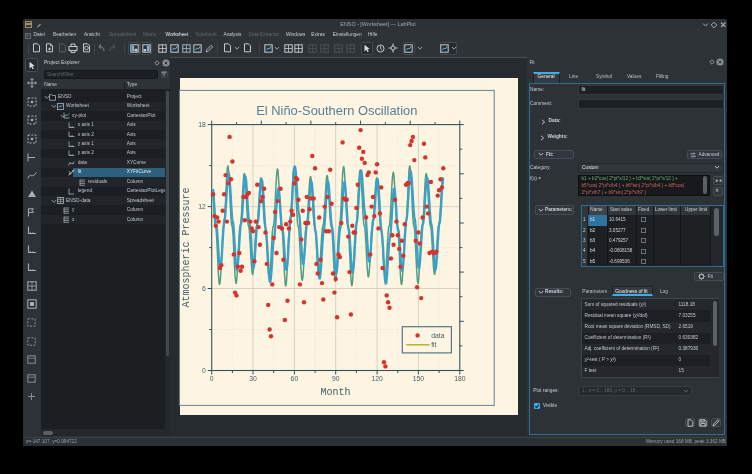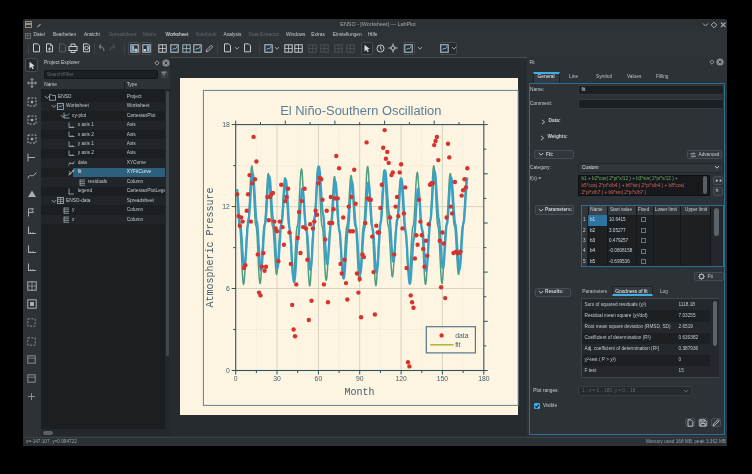--- a/index.html
+++ b/index.html
@@ -366,21 +366,21 @@
     <path d="M1 1 H6 M1 2.8 H6 M1 4.6 H6 M1 6.3 H6" stroke="#9aa4aa" stroke-width="0.8"></path>
     <path d="M1 0.6 V6.6" stroke="#9aa4aa" stroke-width="0.9"></path>
   </svg>
 <div class="ab" style="left:164.5px;top:89.9px;width:5.5px;height:339.2px;background:#24282c"></div>
 <div class="ab" style="left:165.6px;top:91px;width:3.2px;height:265px;background:#41474d;border-radius:1.6px"></div>
 <div class="ab" style="left:40.5px;top:429.1px;width:129.5px;height:7.4px;background:#24282c"></div>
 <div class="ab" style="left:43px;top:430.6px;width:10px;height:4px;background:#5a6167;border-radius:2px"></div>
 <div class="ab" style="left:170px;top:56.6px;width:356.6px;height:379.9px;background:#262b30"></div>
 <div class="ab" style="left:170px;top:57.2px;width:356.6px;height:1px;background:#474e54"></div>
 <div class="ab" style="left:180.4px;top:77.5px;width:338px;height:337px;background:#fdf5e1"></div>
-<div class="ab" style="left:192px;top:77.5px;width:398px;height:337px">
+<div class="ab" style="left:168px;top:77.5px;width:398px;height:337px">
     <svg width="338" height="337" viewBox="0 0 338 337" style="position:absolute;left:0;top:0">
       <rect x="11.4" y="12.4" width="314.8" height="315.0" fill="none" stroke="#66808d" stroke-width="1"></rect>
       <text x="168.8" y="36.5" font-family="Liberation Sans, sans-serif" font-size="12.9" fill="#587e95" text-anchor="middle">El Niño-Southern Oscillation</text>
       <line x1="85.0" y1="46.6" x2="85.0" y2="292.5" stroke="#d2cfbd" stroke-width="0.9"></line>
       <line x1="126.4" y1="46.6" x2="126.4" y2="292.5" stroke="#d2cfbd" stroke-width="0.9"></line>
       <line x1="167.7" y1="46.6" x2="167.7" y2="292.5" stroke="#d2cfbd" stroke-width="0.9"></line>
       <line x1="209.1" y1="46.6" x2="209.1" y2="292.5" stroke="#d2cfbd" stroke-width="0.9"></line>
       <line x1="250.4" y1="46.6" x2="250.4" y2="292.5" stroke="#d2cfbd" stroke-width="0.9"></line>
       <line x1="43.7" y1="210.5" x2="291.8" y2="210.5" stroke="#d2cfbd" stroke-width="0.9"></line>
       <line x1="43.7" y1="128.6" x2="291.8" y2="128.6" stroke="#d2cfbd" stroke-width="0.9"></line>

